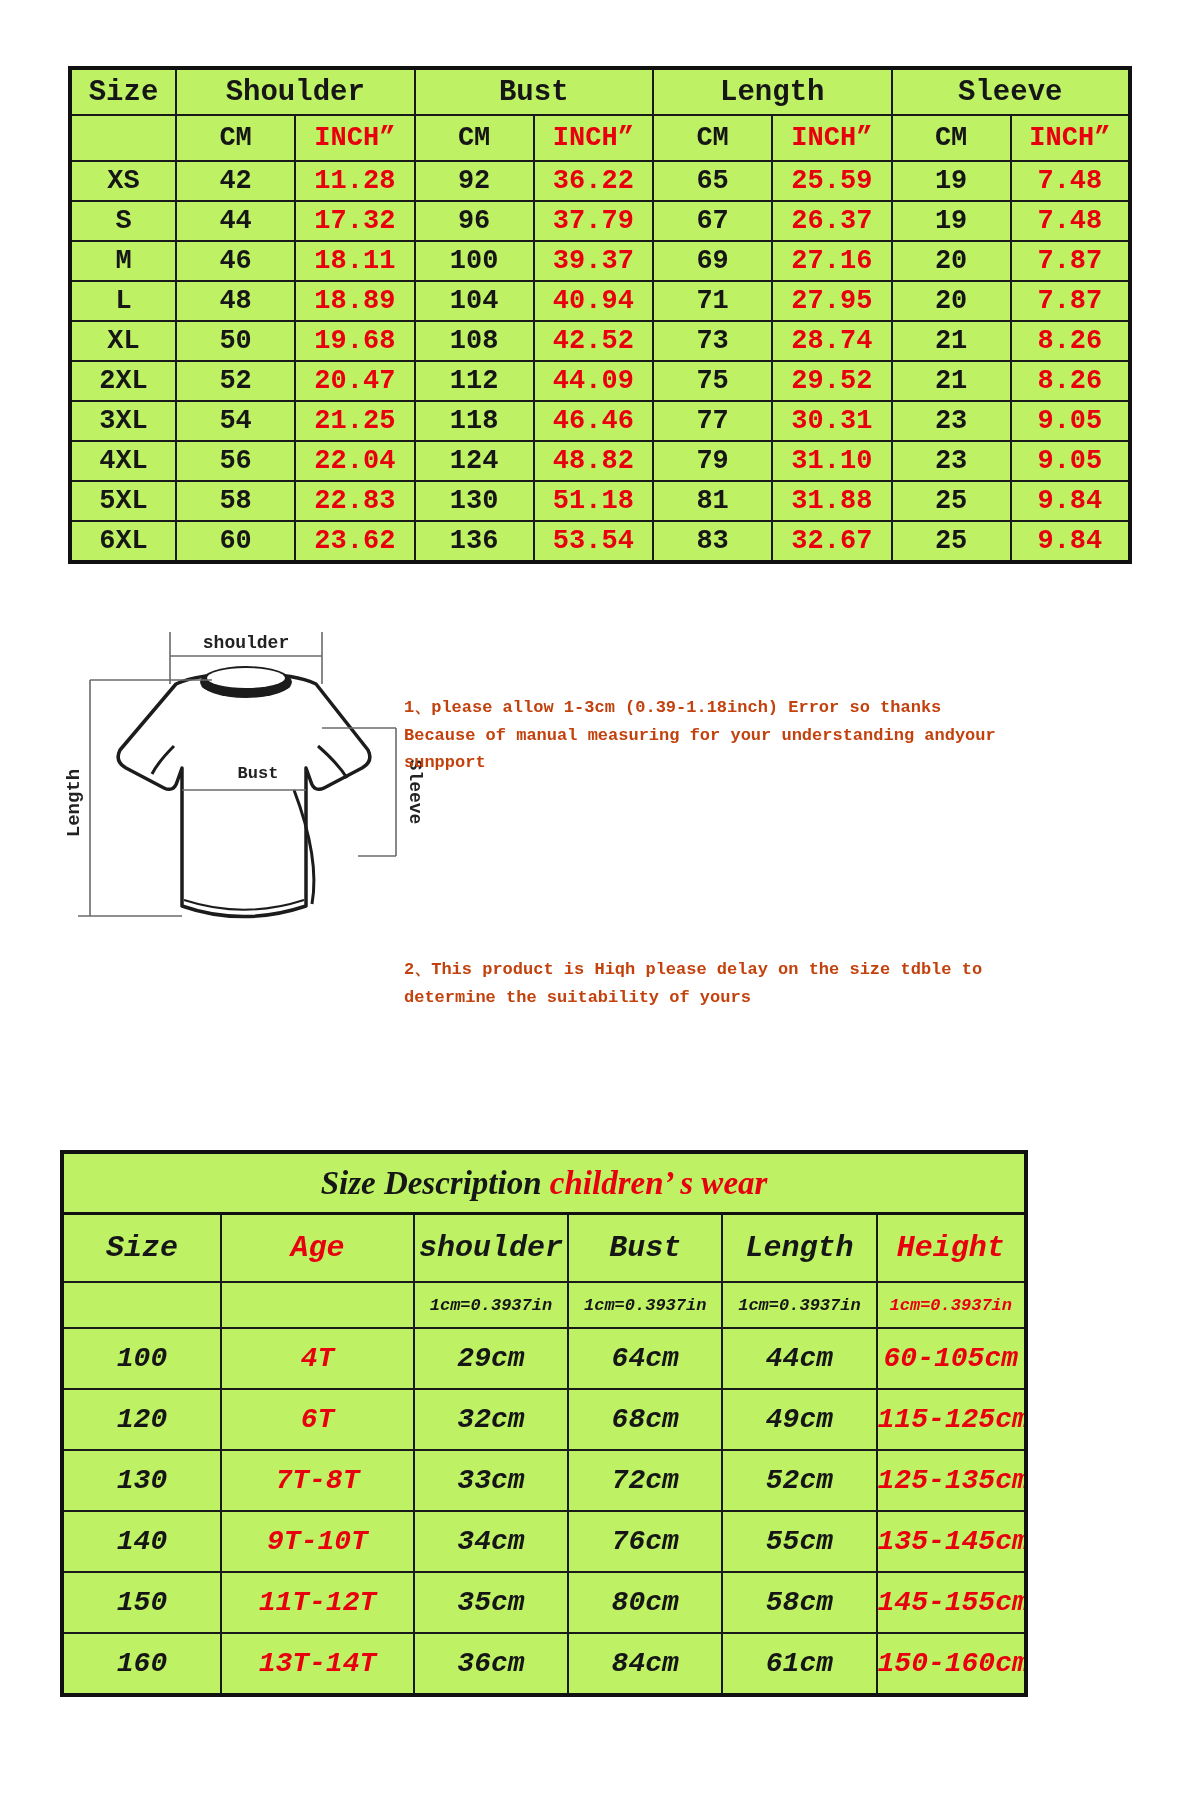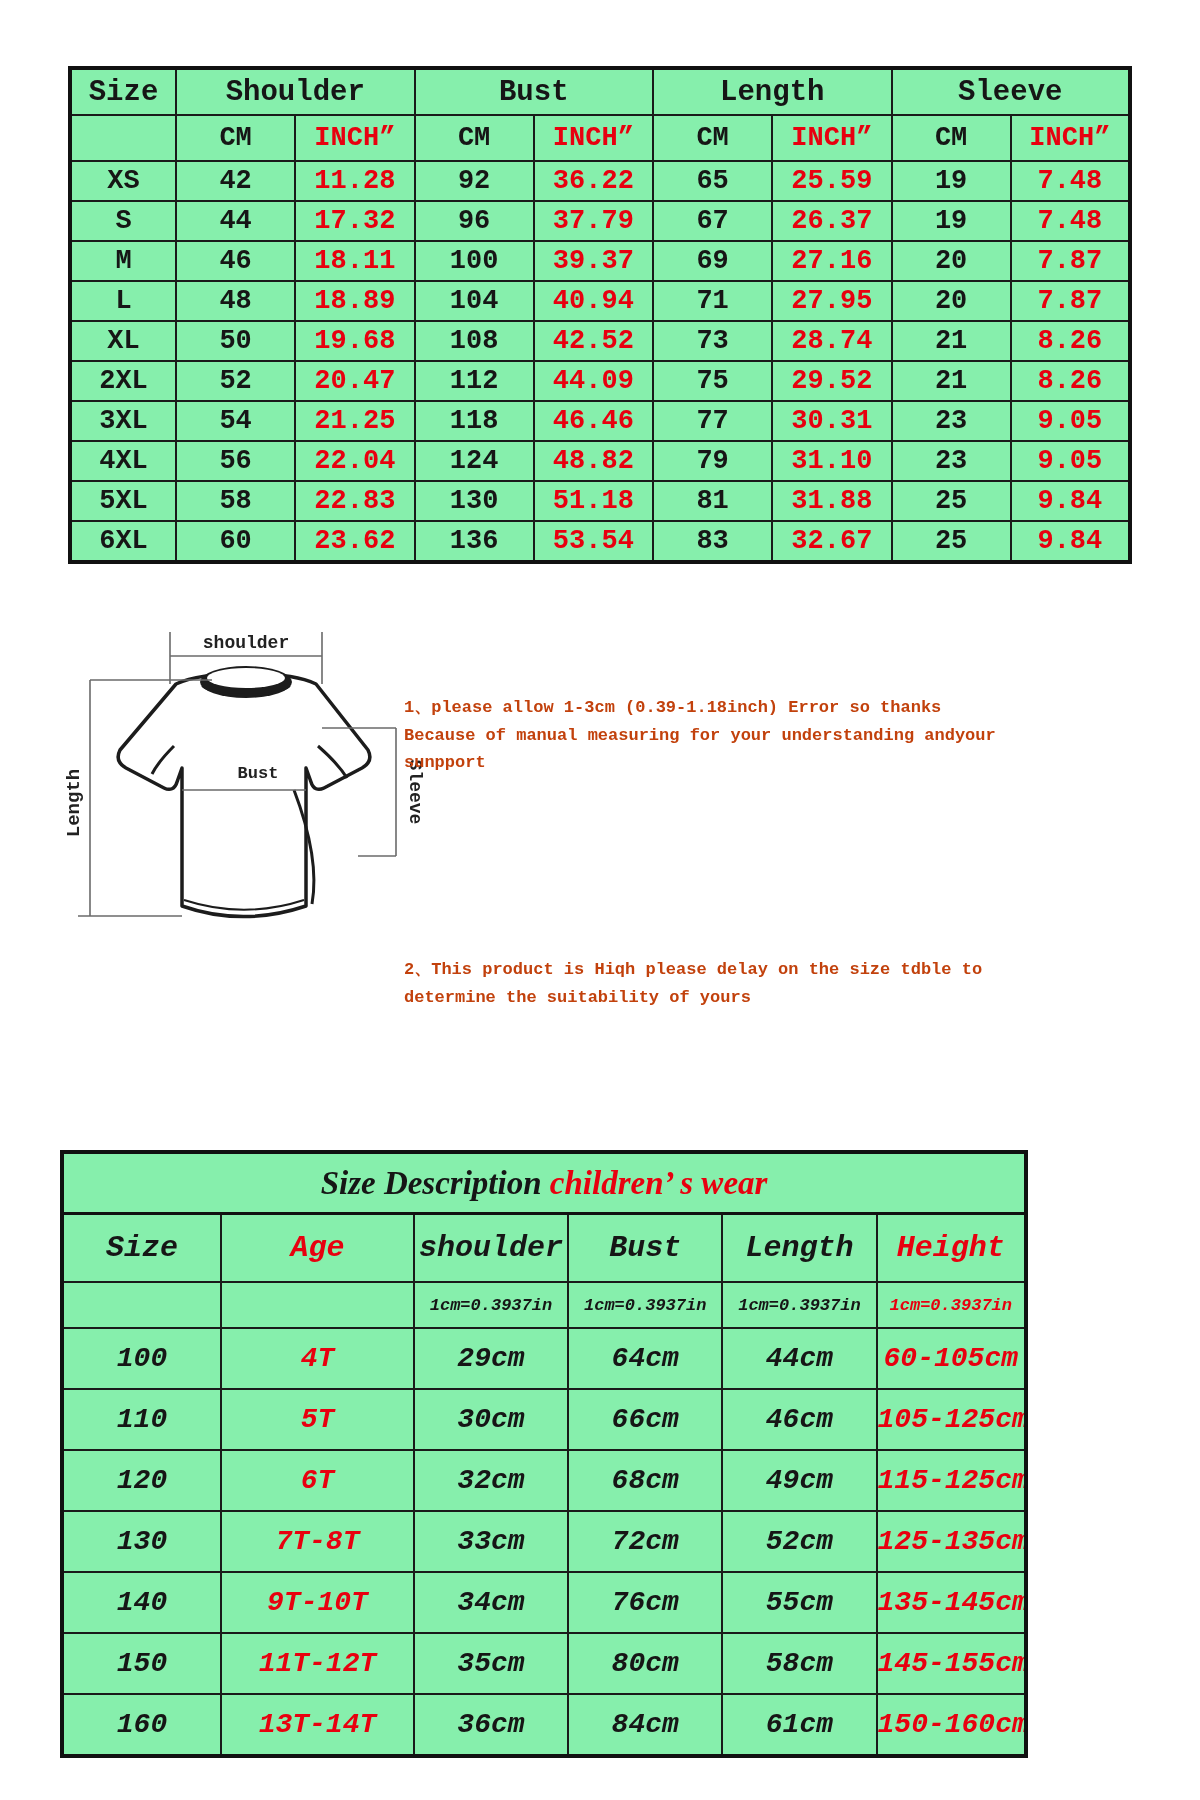--- a/index.html
+++ b/index.html
@@ -1,19 +1,19 @@
 <!DOCTYPE html>
 <html><head>
 <meta charset="utf-8">
 <style>
   html,body{margin:0;padding:0;background:#ffffff;}
   body{width:1200px;height:1800px;font-family:"Liberation Mono","DejaVu Sans Mono",monospace;color:#161616;}
   .page{position:relative;width:1200px;height:1800px;overflow:hidden;background:#fff;}
 
-  table{border-collapse:collapse;table-layout:fixed;background:#86efac;}
+  table{border-collapse:collapse;table-layout:fixed;background:#bef264;}
   th,td{border:2px solid #1a1a1a;text-align:center;vertical-align:middle;padding:0;overflow:hidden;white-space:nowrap;}
   .red{color:#e8000f;}
 
   
   .adult{position:absolute;left:68px;top:66px;width:1064px;border:4px solid #111;}
   .adult th{font-weight:bold;}
   .adult thead tr.grp th{height:44px;font-size:29px;}
   .adult thead tr.units th{height:44px;font-size:27px;}
   .adult tbody td{height:38px;font-size:27px;font-weight:bold;}
 
@@ -256,28 +256,20 @@
     <tbody>
         <tr>
           <td>100</td>
           <td class="red">4T</td>
           <td>29cm</td>
           <td>64cm</td>
           <td>44cm</td>
           <td class="red">60-105cm</td>
         </tr>
         <tr>
-          <td>110</td>
-          <td class="red">5T</td>
-          <td>30cm</td>
-          <td>66cm</td>
-          <td>46cm</td>
-          <td class="red">105-125cm</td>
-        </tr>
-        <tr>
           <td>120</td>
           <td class="red">6T</td>
           <td>32cm</td>
           <td>68cm</td>
           <td>49cm</td>
           <td class="red">115-125cm</td>
         </tr>
         <tr>
           <td>130</td>
           <td class="red">7T-8T</td>

